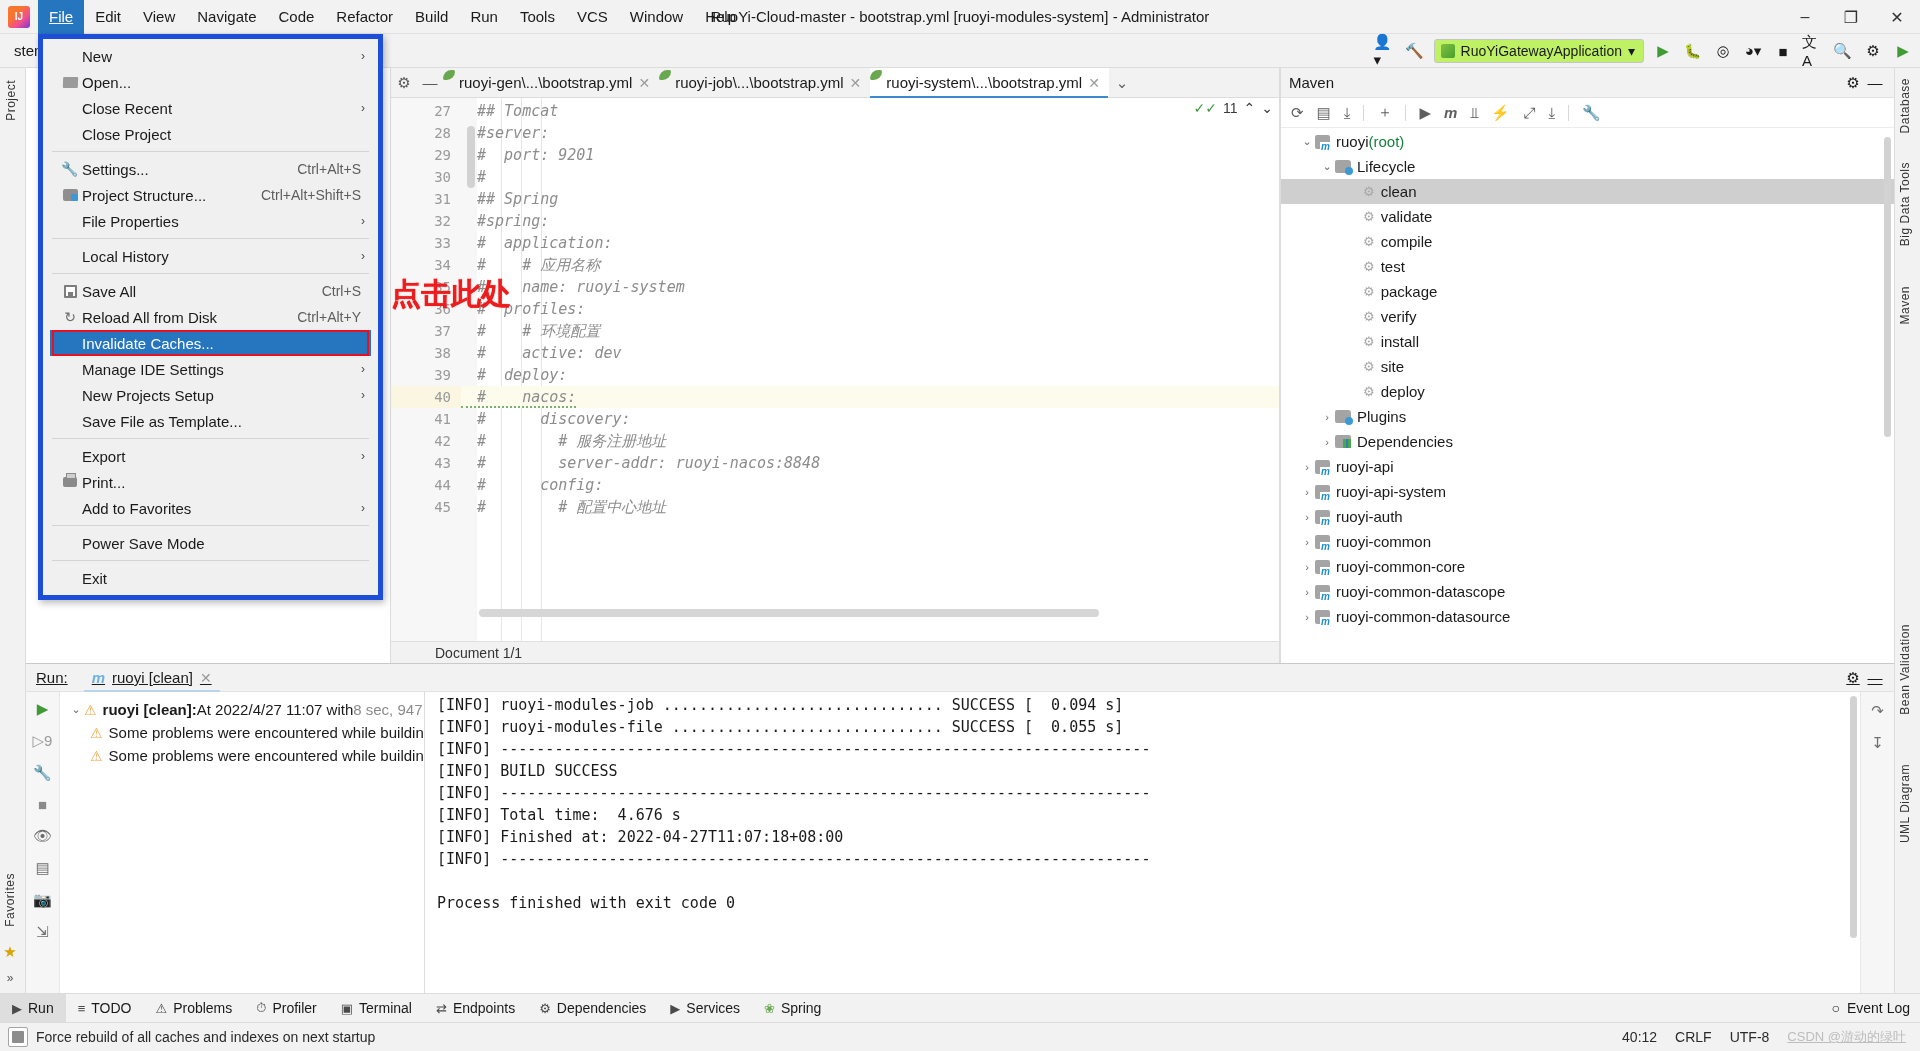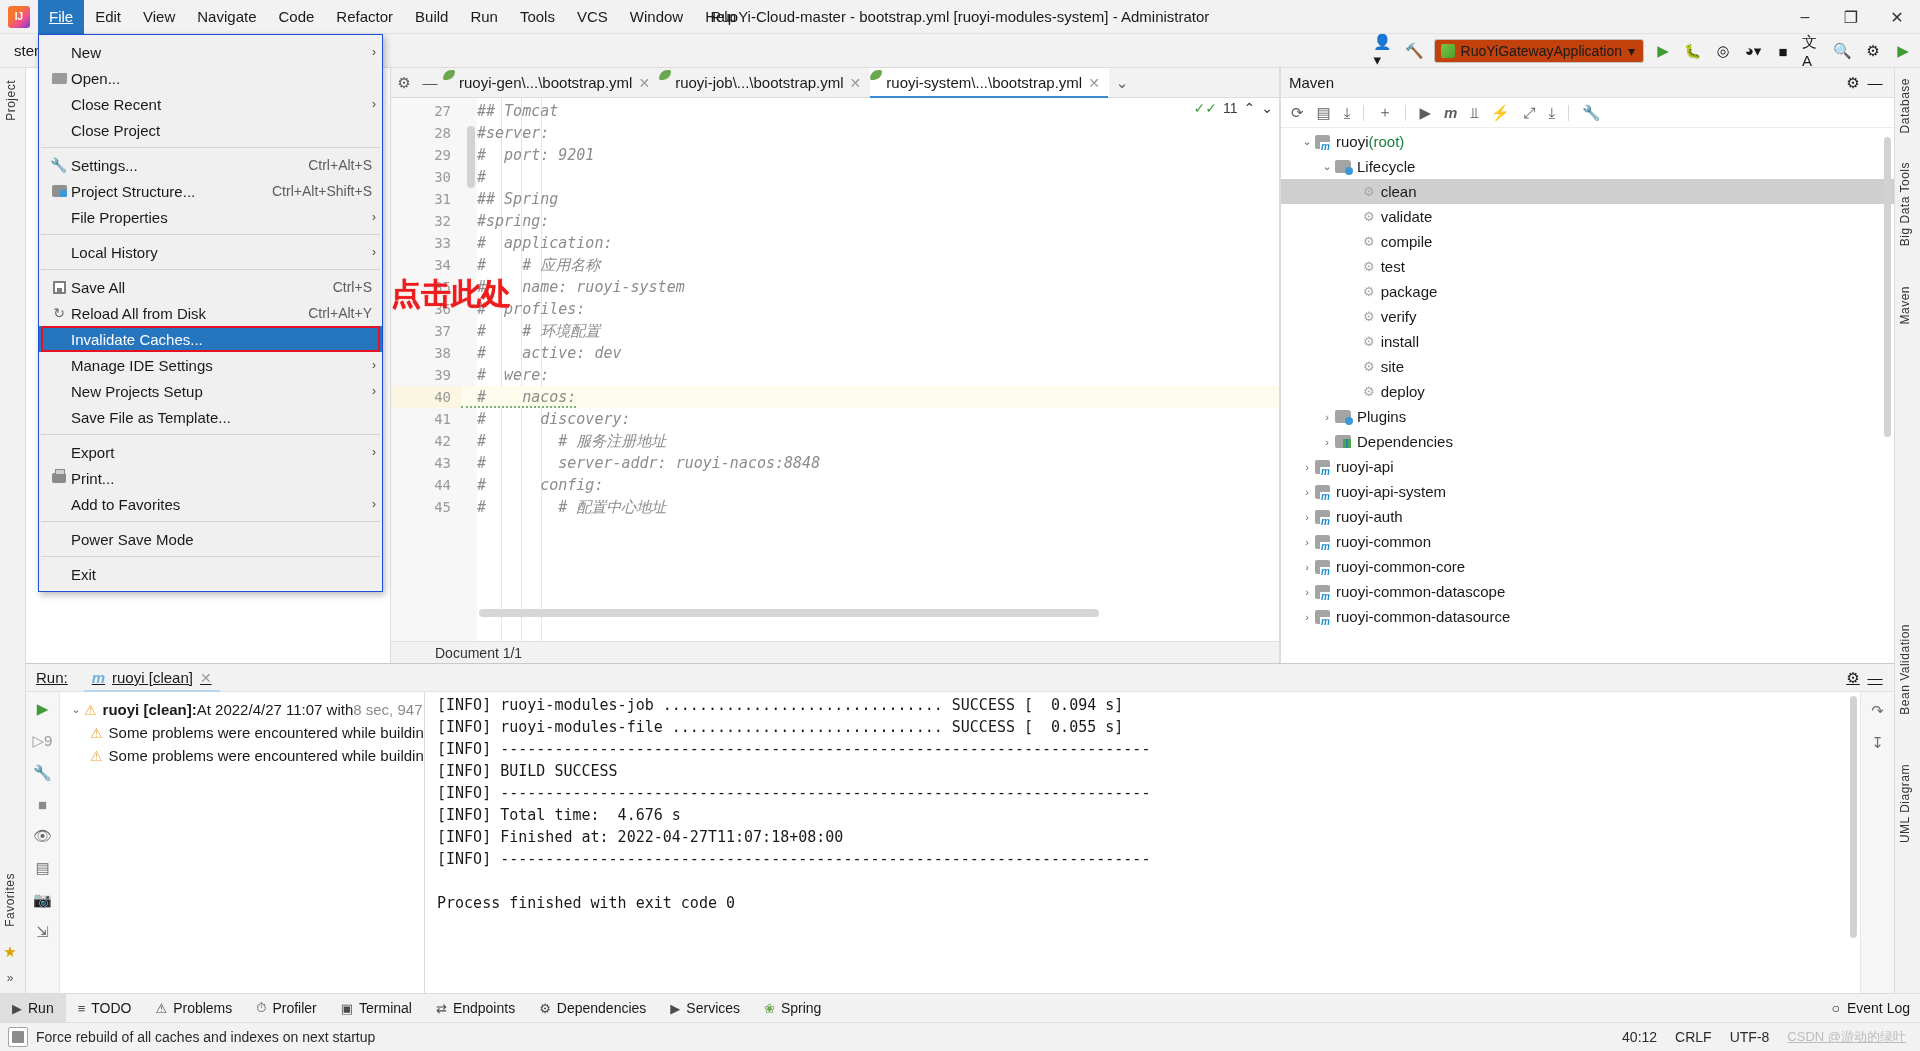--- a/index.html
+++ b/index.html
@@ -66,21 +66,21 @@
     content: ""; position: absolute; left: 0; top: 2px; width: 12px; height: 10px;
     background: #6aa84f; border-radius: 10px 2px 10px 2px;
   }
   .nav-right {
     position: absolute; right: 6px; top: 0; height: 34px;
     display: flex; align-items: center; gap: 8px;
   }
   .tool-ico { width: 22px; height: 22px; display: flex; align-items: center; justify-content: center; }
   .runcfg {
     display: flex; align-items: center; gap: 6px; height: 24px;
-    border: 1px solid #c4c4c4; border-radius: 3px; background: #c2410c;
+    border: 1px solid #c4c4c4; border-radius: 3px; background: #bef264;
     padding: 0 8px 0 6px; font-size: 14px; min-width: 200px;
   }
   .runcfg .gwi {
     width: 14px; height: 14px; border-radius: 2px;
     background: linear-gradient(135deg,#7fc241,#4a9e2f); flex:none;
   }
   .play { color: #3f9c35; font-size: 15px; }
   .bug { color: #6c8fb5; font-size: 14px; }
 
   
@@ -128,23 +128,23 @@
   .cls-ico {
     width: 16px; height: 16px; border-radius: 50%; background: #aee0f5;
     color: #0a6c97; font-size: 11px; display:flex; align-items:center;
     justify-content:center; margin-right: 5px; flex:none; font-weight: bold;
   }
   .cls-name { color: #9a6a1e; }
 
   
   .menu-popup {
     position: absolute; left: 38px; top: 34px; width: 345px;
-    background: #f0f0f0; border: 1px solid #1d4ed8;
+    background: #f0f0f0; border: 5px solid #1d4ed8;
     box-shadow: 2px 3px 7px rgba(0,0,0,.27); z-index: 60;
-    padding: 4px 0; font-size: 15px;
+    padding: 4px 7px; font-size: 15px;
   }
   .mrow {
     display: flex; align-items: center; height: 26px; padding: 0 6px 0 8px;
     position: relative; white-space: nowrap;
   }
   .mrow .mico { width: 24px; display:flex; align-items:center; justify-content:center; flex:none; }
   .mrow .mlabel { flex: 1; }
   .mrow .macc { color: #5d5d5d; font-size: 14px; padding-right: 4px; }
   .mrow .marrow { color: #4a4a4a; font-size: 12px; width: 14px; text-align: right; }
   .mrow.sel { background: #2675bf; color: #fff; }
@@ -714,21 +714,21 @@
         <div class="codeline">
             <span class="ln">37</span>
             <span class="ctext">#    # 环境配置</span>
           </div>
         <div class="codeline">
             <span class="ln">38</span>
             <span class="ctext">#    active: dev</span>
           </div>
         <div class="codeline">
             <span class="ln">39</span>
-            <span class="ctext">#  were:</span>
+            <span class="ctext">#  deploy:</span>
           </div>
         <div class="codeline hl">
             <span class="ln">40</span>
             <span class="ctext wavy">#    nacos:</span>
           </div>
         <div class="codeline">
             <span class="ln">41</span>
             <span class="ctext">#      discovery:</span>
           </div>
         <div class="codeline">

